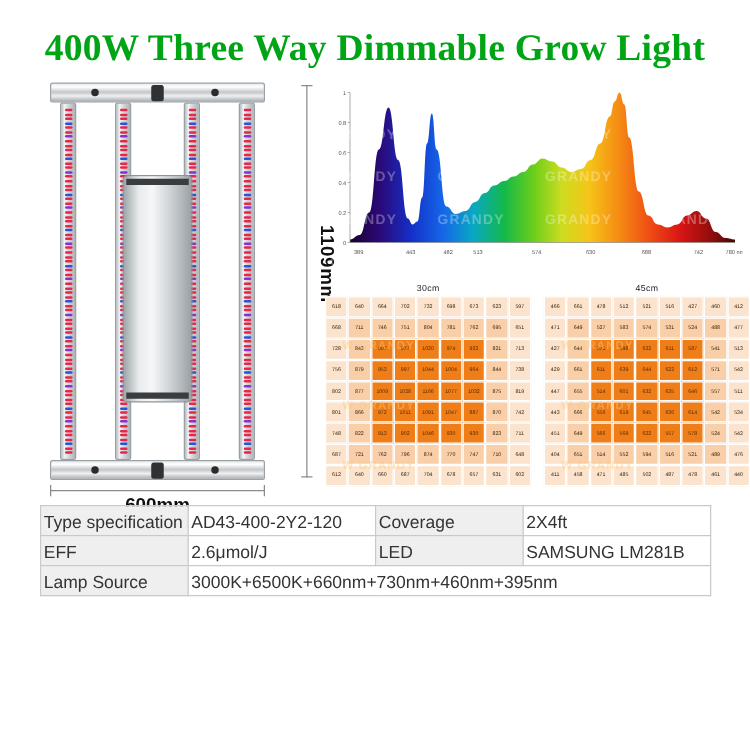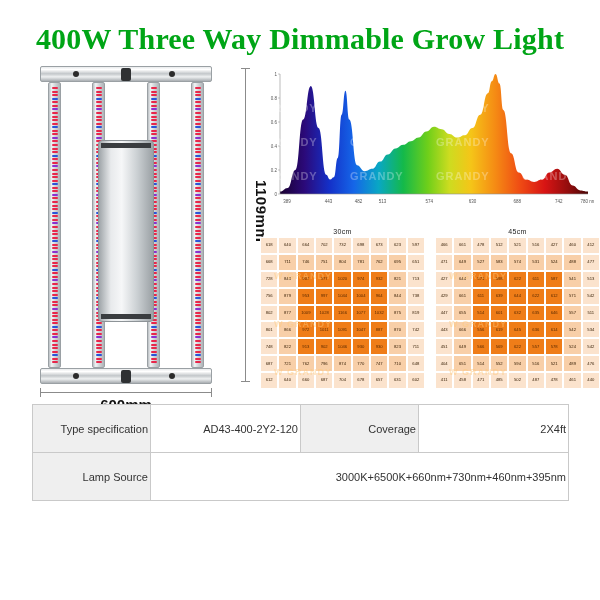--- a/index.html
+++ b/index.html
@@ -124,22 +124,22 @@
     white-space:nowrap;letter-spacing:1px;
   }
 
   
   .spec{
     position:absolute;left:32px;top:404px;width:536px;
     border-collapse:collapse;table-layout:fixed;
   }
   .spec td{
     border:1px solid #c9c9c9;height:23px;
-    font-size:11px;color:#333;text-align:right;vertical-align:middle;
-    padding:12px 2px;
+    font-size:14px;color:#333;text-align:left;vertical-align:middle;
+    padding:0 2px;
   }
   .spec td.k{background:#efefef;}
   .spec td.v{background:#ffffff;}
   .col-k{width:118px;}
   .col-v{width:150px;}
 </style>
 </head>
 <body>
 
 <div class="page">
@@ -752,19 +752,25 @@
         <col class="col-v">
     </colgroup>
     <tbody id="spec-body">
         <tr>
           <td class="k">Type specification</td>
           <td class="v">AD43-400-2Y2-120</td>
           <td class="k">Coverage</td>
           <td class="v">2X4ft</td>
         </tr>
         <tr>
+          <td class="k">EFF</td>
+          <td class="v">2.6μmol/J</td>
+          <td class="k">LED</td>
+          <td class="v">SAMSUNG LM281B</td>
+        </tr>
+        <tr>
           <td class="k">Lamp Source</td>
           <td class="v" colspan="3">3000K+6500K+660nm+730nm+460nm+395nm</td>
         </tr>
       </tbody>
   </table>
 
 </div>
 
 </body></html>

